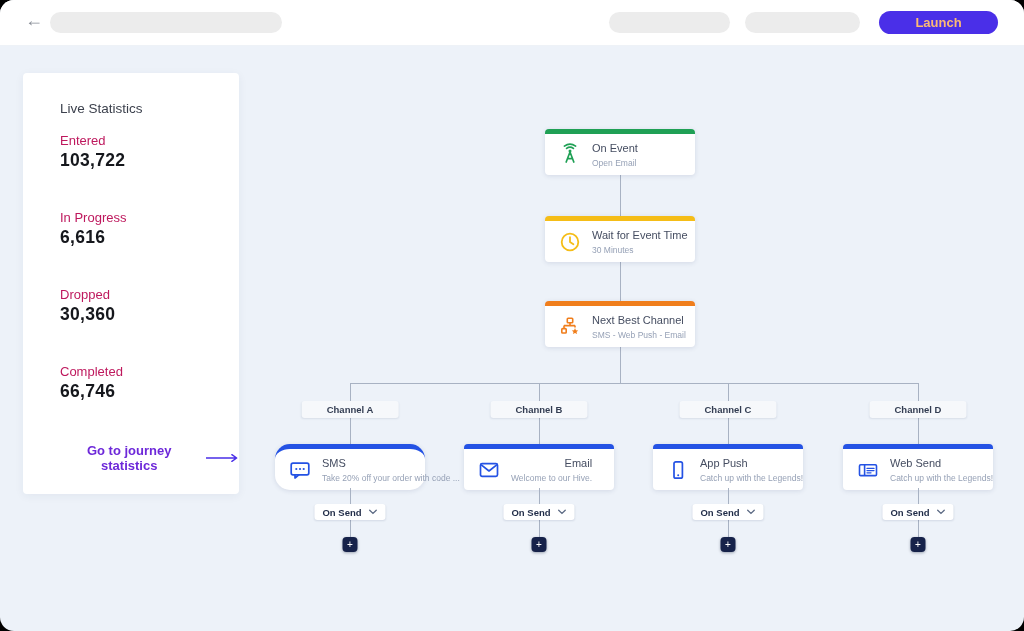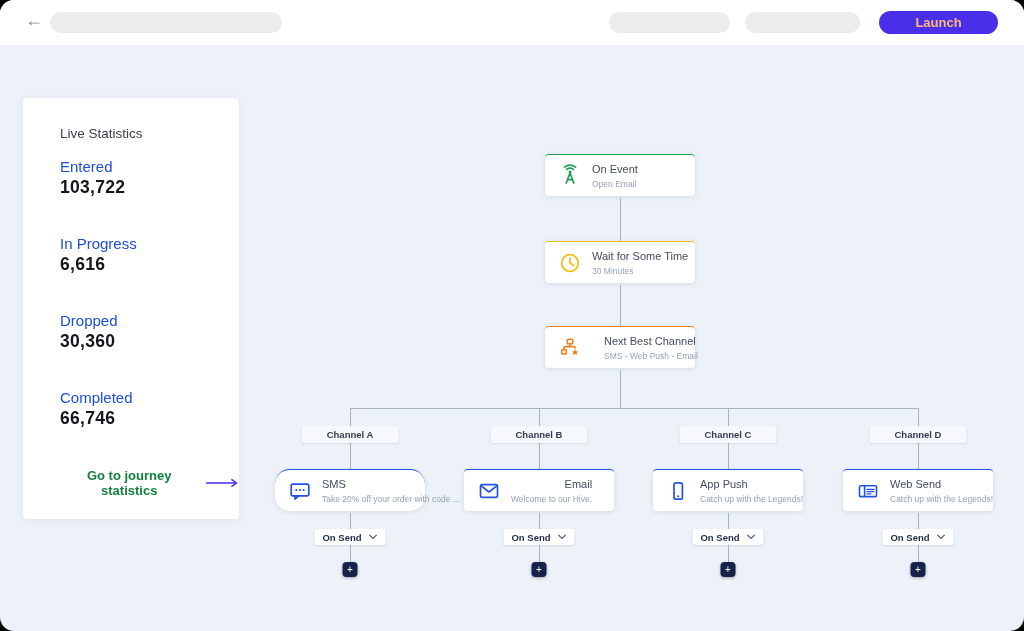--- a/index.html
+++ b/index.html
@@ -12,40 +12,40 @@
               color:#8a8f98; font-size:18px; line-height:22px; text-align:center; cursor:pointer; padding:0; }
   .ph { position:absolute; height:21px; background:#ececec; border-radius:11px; }
   .ph1 { left:50px;  top:12px; width:232px; }
   .ph2 { left:609px; top:12px; width:121px; }
   .ph3 { left:745px; top:12px; width:115px; }
   .launch-btn { position:absolute; left:879px; top:11px; width:119px; height:23px; border-radius:12px; border:none;
                 background:#4a2fe8; color:#fdba74; font-size:13px; font-weight:bold; cursor:pointer;
                 display:flex; align-items:center; justify-content:center; font-family:"Liberation Sans",sans-serif; }
 
   
-  .canvas { position:absolute; top:56px; left:0; width:1024px; height:456px; }
+  .canvas { position:absolute; top:31px; left:0; width:1024px; height:456px; }
 
   
   .stats { position:absolute; left:23px; top:42px; width:216px; height:421px; background:#fff; border-radius:4px;
            box-shadow:0 2px 10px rgba(30,50,90,.06); }
   .stats-title { position:absolute; left:37px; top:28px; font-size:13.5px; color:#3c414d; }
   .stat-group { position:absolute; left:37px; }
-  .stat-label { font-size:15px; color:#1d4ed8; }
+  .stat-label { font-size:13px; color:#be185d; }
   .stat-value { margin-top:2px; font-size:17.5px; font-weight:bold; color:#15171c; letter-spacing:.3px; }
   .stats-link { position:absolute; left:37px; top:370px; border:none; background:transparent; padding:0;
                 font-size:13px; font-weight:bold; color:#4a2fe8; display:flex; align-items:center; gap:8px; cursor:pointer;
                 font-family:"Liberation Sans",sans-serif; }
 
   
   .line { position:absolute; background:#a8b2c3; }
   .vline { width:1px; }
   .hline { height:1px; }
 
   
-  .node { position:absolute; width:150px; height:41px; background:#fff; border-top:1px solid #a21caf; border-radius:4px;
+  .node { position:absolute; width:150px; height:41px; background:#fff; border-top:5px solid #a21caf; border-radius:4px;
           box-shadow:0 1px 5px rgba(25,45,90,.12); display:flex; align-items:center; cursor:pointer; }
   .node-icon { width:24px; height:24px; margin:0 10px 0 13px; flex:none; }
   .node-text { min-width:0; }
   .node-title { font-size:11px; color:#454d61; line-height:13px; white-space:nowrap; }
   .node-sub { font-size:8.5px; color:#96a1b6; margin-top:3px; white-space:nowrap; }
 
   .chip { position:absolute; transform:translateX(-50%); height:17px; padding:0 25px; background:#f6f8fb; border-radius:3px;
           box-shadow:0 1px 2px rgba(25,45,90,.10); font-size:9.5px; font-weight:bold; color:#333d52;
           display:flex; align-items:center; white-space:nowrap; }
   .onsend { position:absolute; transform:translateX(-50%); height:16px; padding:0 8px; background:#fff; border-radius:3px;
@@ -83,21 +83,21 @@
       </div>
       <div class="stat-group" style="top:214px">
         <div class="stat-label">Dropped</div>
         <div class="stat-value">30,360</div>
       </div>
       <div class="stat-group" style="top:291px">
         <div class="stat-label">Completed</div>
         <div class="stat-value">66,746</div>
       </div>
 
-      <button class="stats-link" style="color: #15803d;">
+      <button class="stats-link" style="color: #6d28d9;">
         <span>Go to journey statistics</span>
         <svg width="34" height="10" viewBox="0 0 34 10">
           <path d="M0 5 H31 M27 1.5 L32 5 L27 8.5" stroke="#4a2fe8" stroke-width="1.5" fill="none" stroke-linecap="round" stroke-linejoin="round"></path>
         </svg>
       </button>
     </div>
 
     <div class="line vline" style="left:619.5px;top:142px;height:43px"></div>
     <div class="line vline" style="left:619.5px;top:229px;height:41px"></div>
     <div class="line vline" style="left:619.5px;top:314px;height:38px"></div>
@@ -117,26 +117,26 @@
         <div class="node-sub">Open Email</div>
       </div>
     </div>
 
     <div class="node" style="left: 545px; top: 185px; border-top-color: rgb(245, 189, 23);">
       <svg class="node-icon" viewBox="0 0 24 24">
         <circle cx="12" cy="12" r="8.3" stroke="#f5bd17" stroke-width="1.8" fill="none"></circle>
         <path d="M12 7.2 V12 L15.4 14.2" stroke="#f5bd17" stroke-width="1.8" fill="none" stroke-linecap="round" stroke-linejoin="round"></path>
       </svg>
       <div class="node-text">
-        <div class="node-title">Wait for Some Time</div>
+        <div class="node-title">Wait for Event Time</div>
         <div class="node-sub">30 Minutes</div>
       </div>
     </div>
 
-    <div class="node" style="left: 545px; top: 270px; border-top-color: rgb(240, 126, 28); gap: 12px;">
+    <div class="node" style="left: 545px; top: 270px; border-top-color: rgb(240, 126, 28);">
       <svg class="node-icon" viewBox="0 0 24 24">
         <g stroke="#f07e1c" stroke-width="1.6" fill="none" stroke-linejoin="round">
           <rect x="9.3" y="3.2" width="5.4" height="4.6" rx="0.8"></rect>
           <path d="M12 7.8 V10.6 M6 10.6 H17 M6 10.6 V13.6 M17 10.6 V12.6"></path>
           <rect x="3.8" y="13.6" width="4.4" height="4.4" rx="0.8"></rect>
         </g>
         <polygon fill="#f07e1c" points="17,13.1 17.95,15.2 20.2,15.4 18.5,16.9 19.1,19.1 17,17.9 14.9,19.1 15.5,16.9 13.8,15.4 16.05,15.2"></polygon>
       </svg>
       <div class="node-text">
         <div class="node-title">Next Best Channel</div>

